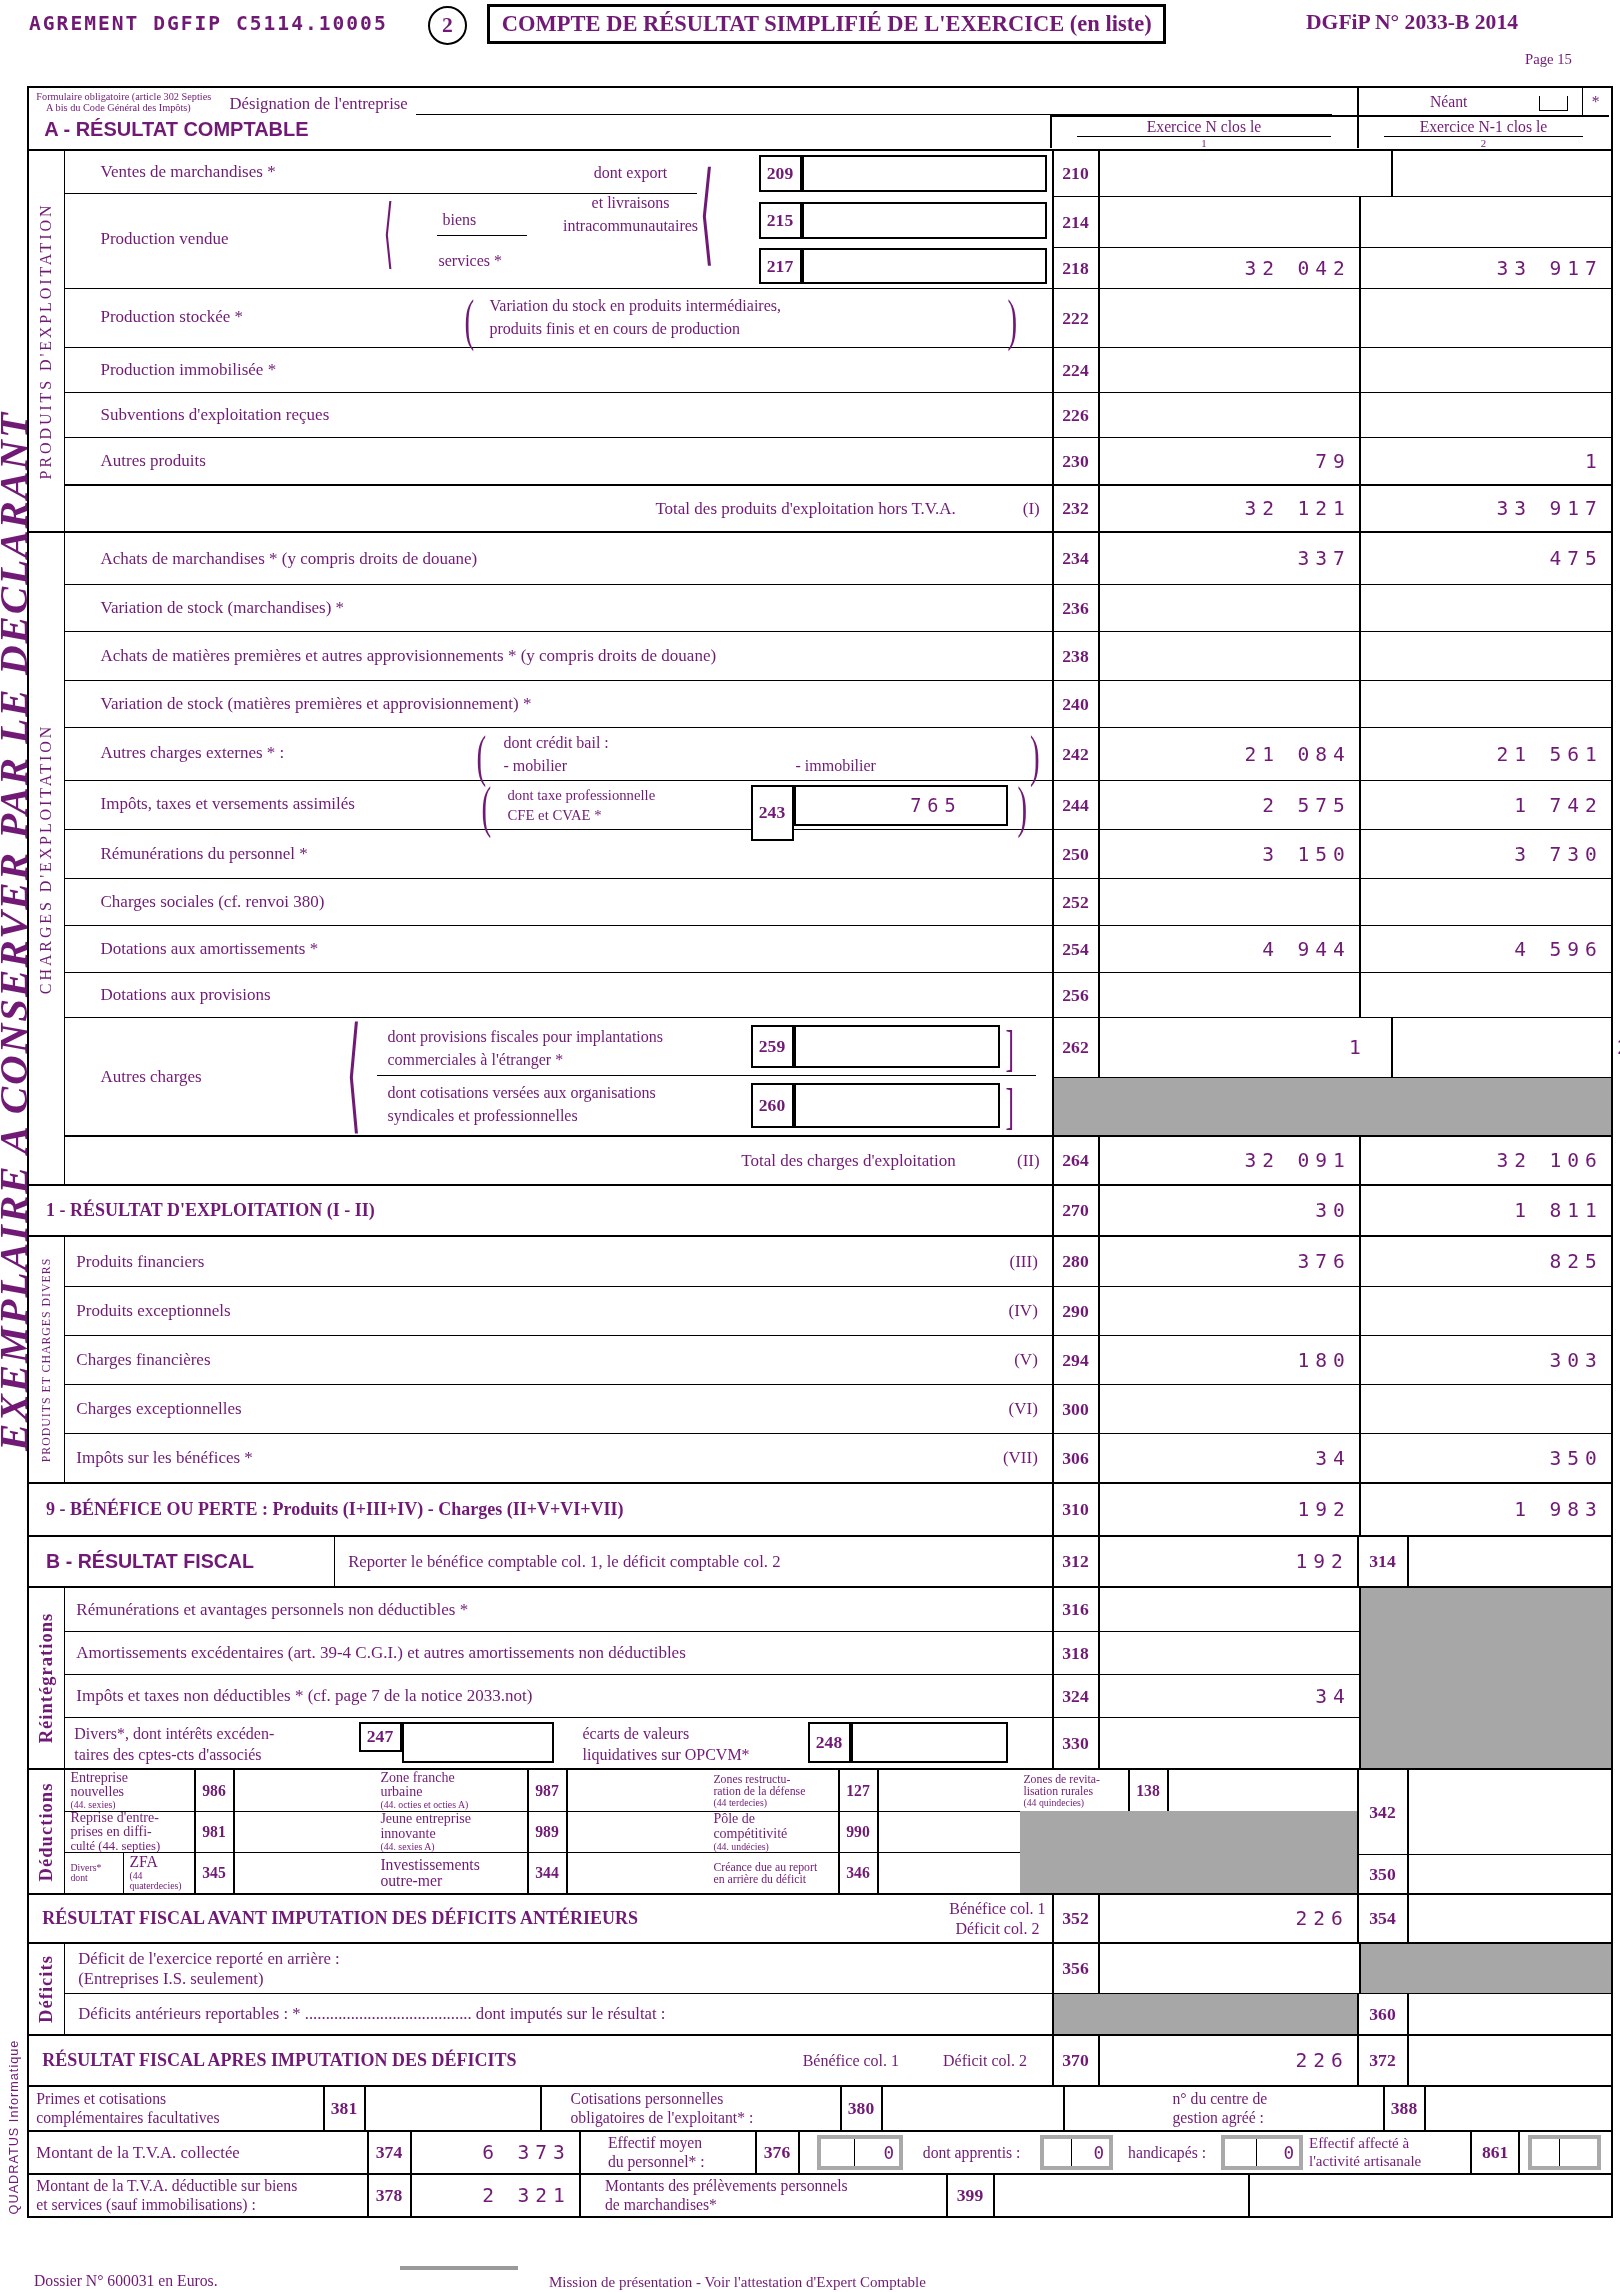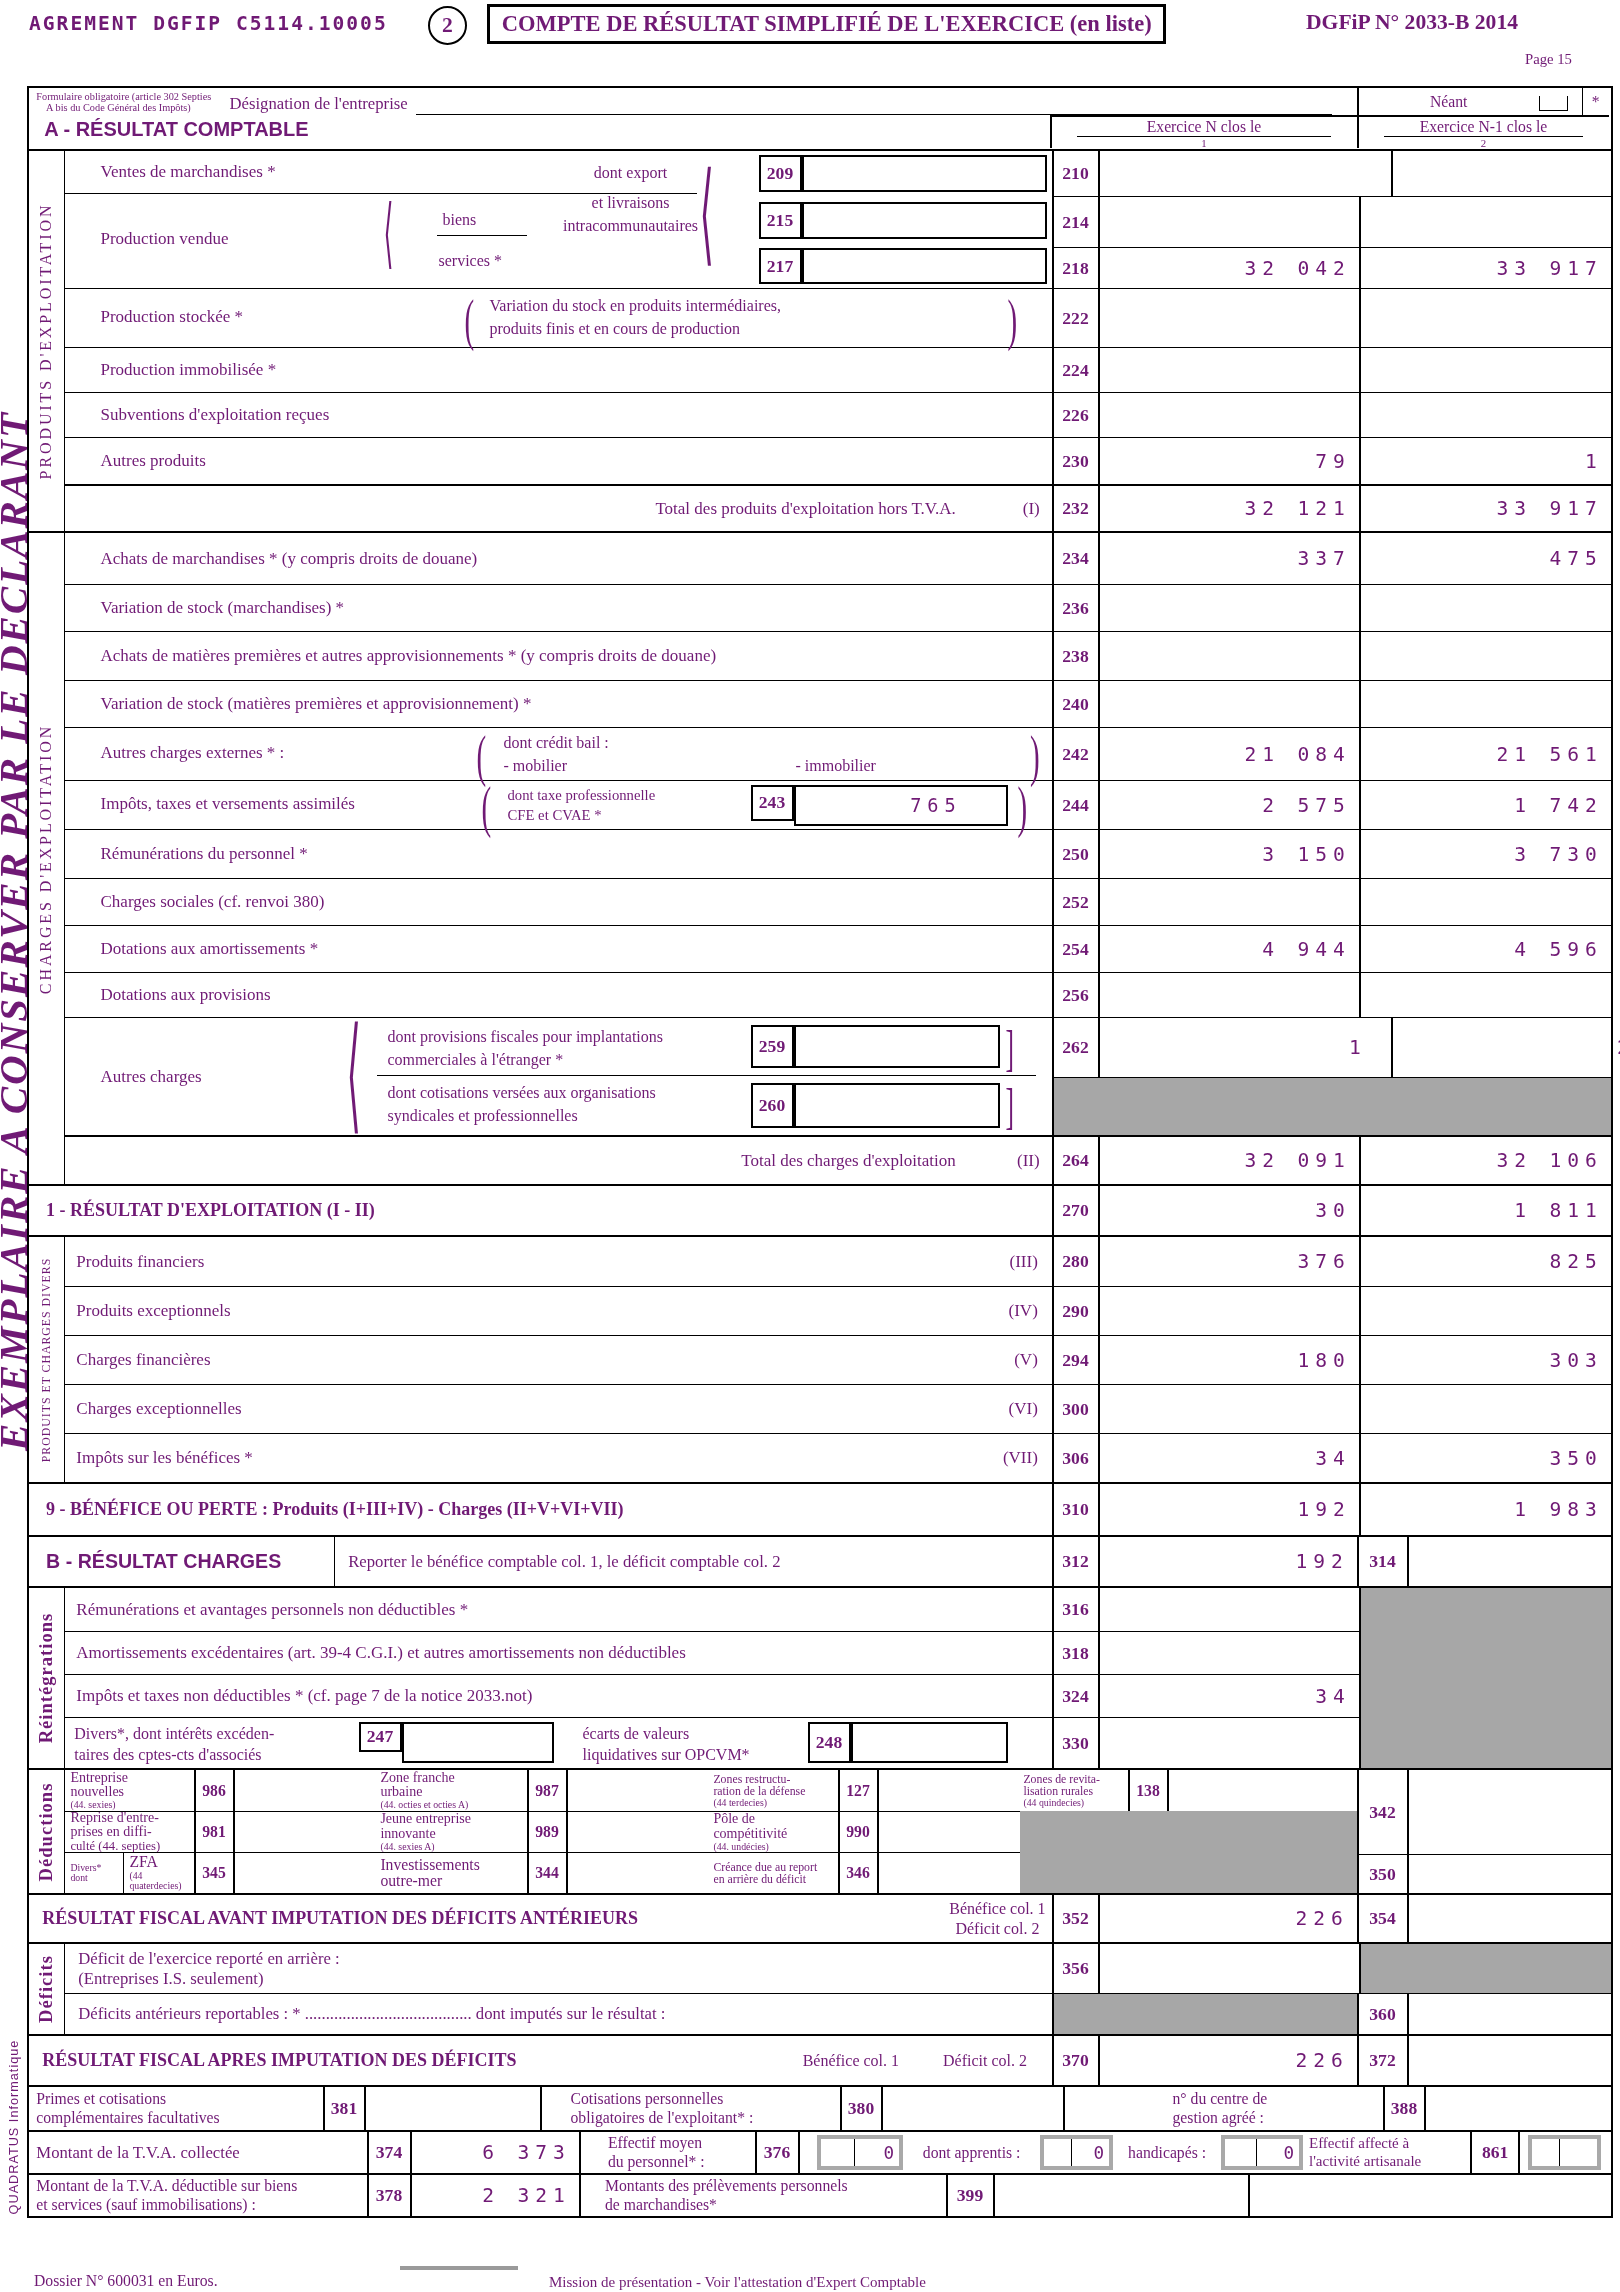--- a/index.html
+++ b/index.html
@@ -275,21 +275,21 @@
           <div class="c v1 num">21 084</div>
           <div class="c v2 num">21 561</div>
         </div>
 
         <div class="r" style="height:49px">
           <div class="c fill rel">
             <span class="abs" style="left:36px;top:12.7px;font-size:17px">Impôts, taxes et versements assimilés</span>
             <span class="par" style="left:417px;top:8.8px">(</span>
             <span class="abs t15" style="left:443px;top:5.9px">dont taxe professionnelle</span>
             <span class="abs t15" style="left:443px;top:25.5px">CFE et CVAE *</span>
-            <span class="subbox" style="left:686px;top:3.9px;width:43px;height:36px">243</span>
+            <span class="subbox" style="left:686px;top:3.9px;width:43px;height:56px">243</span>
             <span class="subval" style="left:729px;top:3.9px;width:214px;height:41px;padding-right:44px">765</span>
             <span class="par" style="left:953px;top:8.8px">)</span>
           </div>
           <div class="c code">244</div>
           <div class="c v1 num">2 575</div>
           <div class="c v2 num">1 742</div>
         </div>
         <div class="r" style="height:49px">
           <div class="c fill lbl">Rémunérations du personnel *</div>
           <div class="c code">250</div>
@@ -426,21 +426,21 @@
           <div class="c code">310</div>
           <div class="c v1 num">192</div>
           <div class="c v2 num">1 983</div>
         </div>
       </div>
     </div>
 
     <div class="sec">
       <div class="srows" style="width:100%">
         <div class="r" style="height:49px;border-top:none">
-          <div class="c bold-sans" style="width:306px;padding-left:17.6px;border-right:1.5px solid #000">B - RÉSULTAT CHARGES</div>
+          <div class="c bold-sans" style="width:306px;padding-left:17.6px;border-right:1.5px solid #000">B - RÉSULTAT FISCAL</div>
           <div class="c fill" style="font-size:16.7px;padding-left:13.7px">Reporter le bénéfice comptable col. 1, le déficit comptable col. 2</div>
           <div class="c code">312</div>
           <div class="c v1b num">192</div>
           <div class="c code2">314</div>
           <div class="c v2b num"></div>
         </div>
       </div>
     </div>
 
     <div class="sec">

